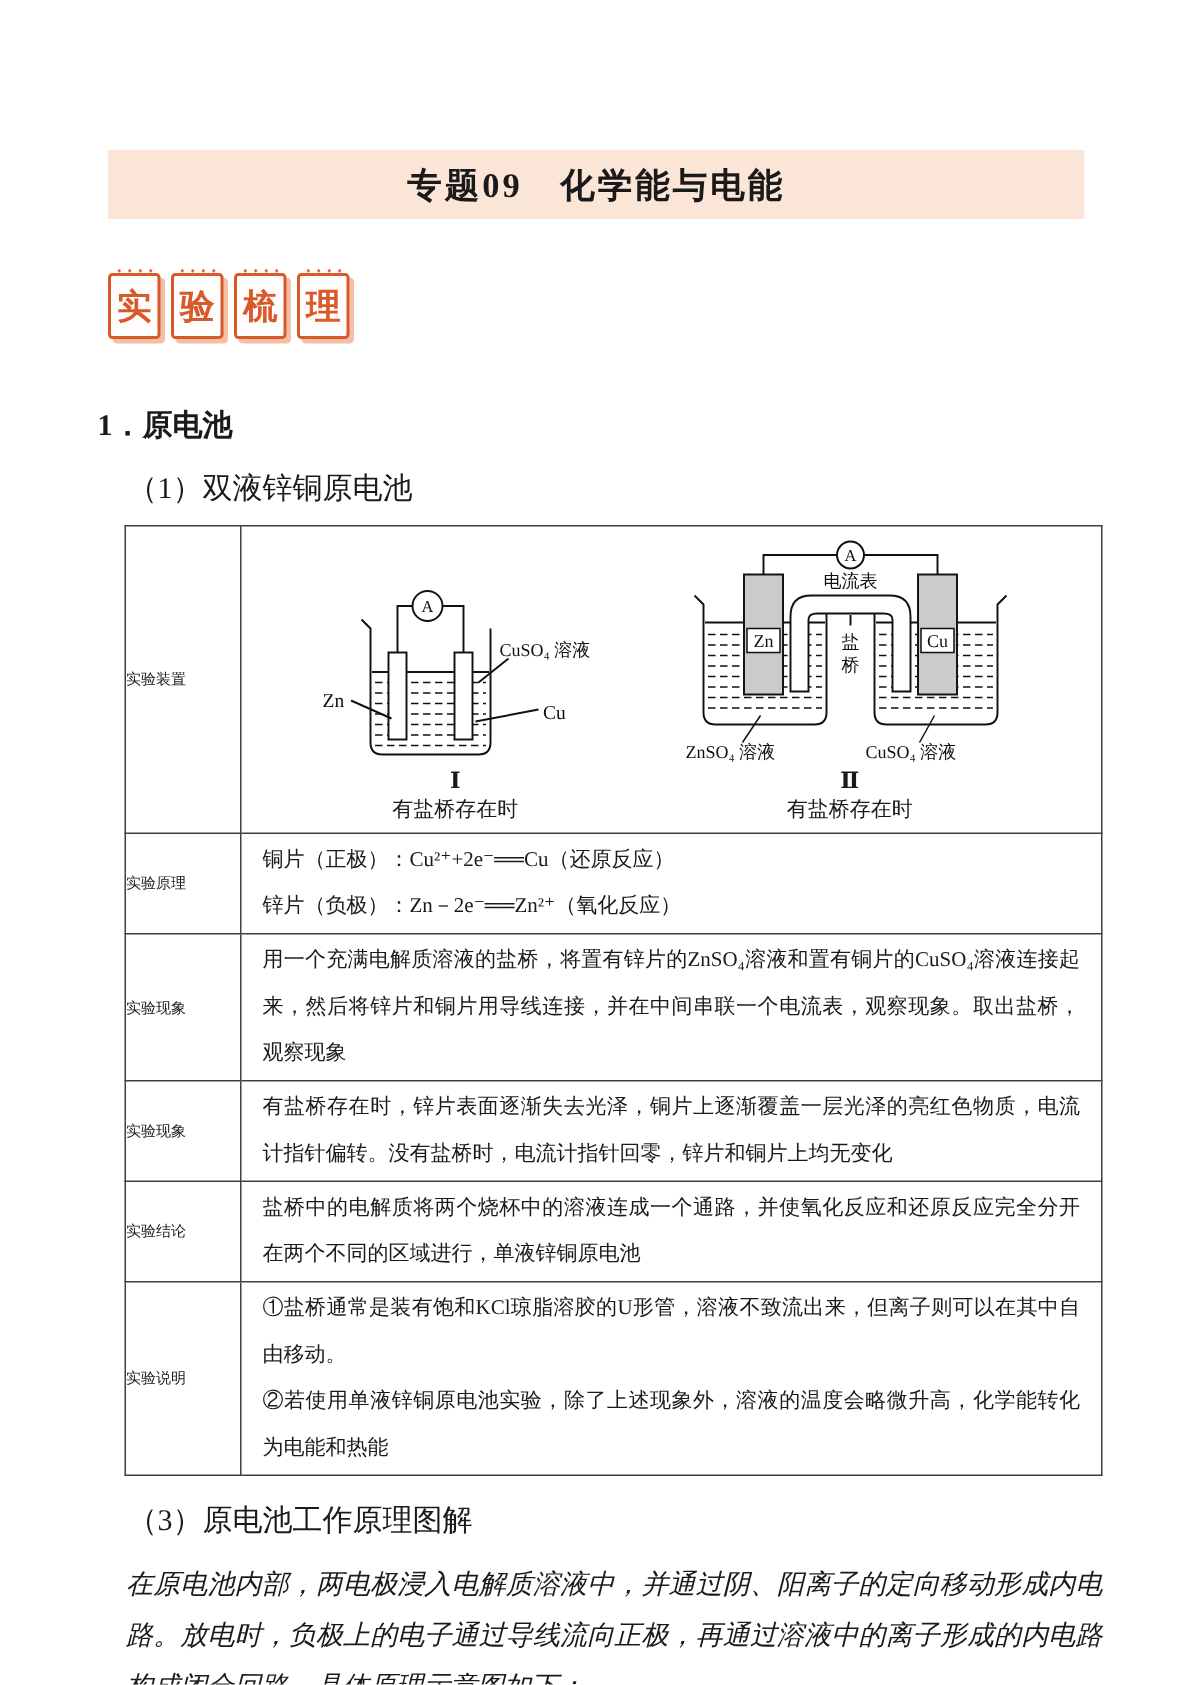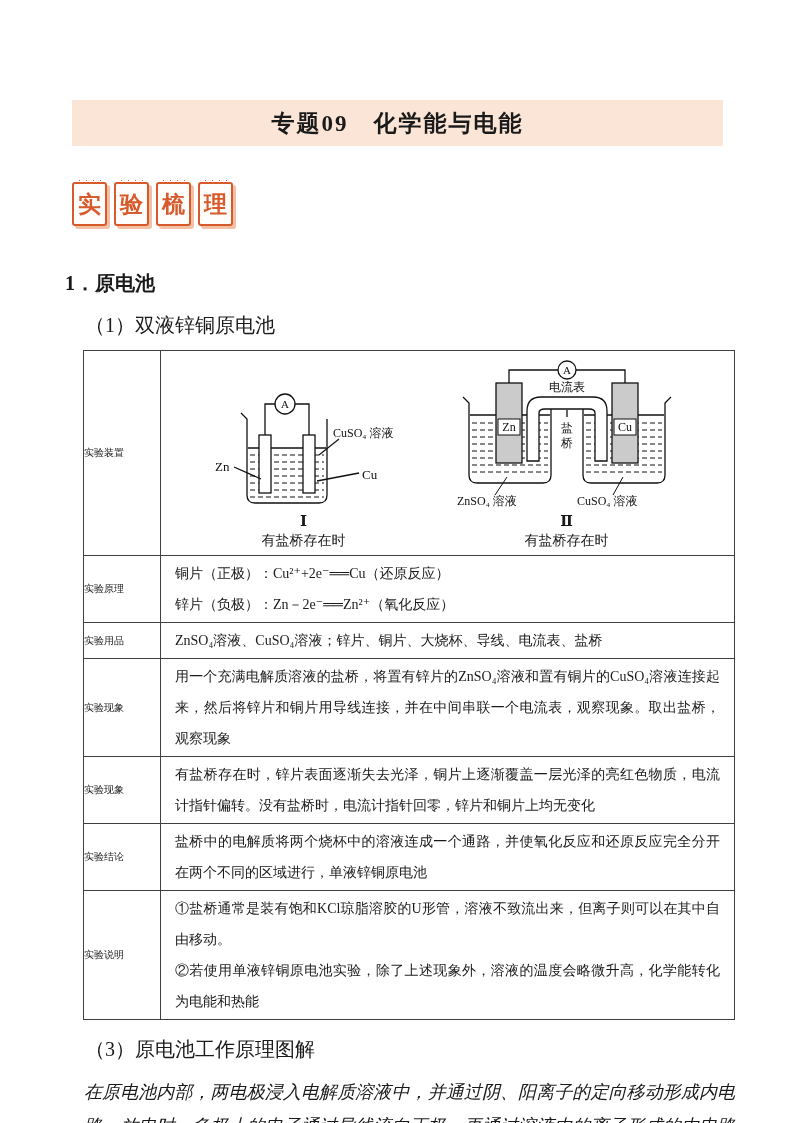--- a/index.html
+++ b/index.html
@@ -168,26 +168,20 @@
       </div>
     </td>
   </tr>
   <tr class="r2">
     <th>实验原理</th>
     <td>
       <p>铜片（正极）：Cu²⁺+2e⁻══Cu（还原反应）</p>
       <p>锌片（负极）：Zn－2e⁻══Zn²⁺（氧化反应）</p>
     </td>
   </tr>
-  <tr class="r3">
-    <th>实验用品</th>
-    <td>
-          <p>ZnSO₄溶液、CuSO₄溶液；锌片、铜片、大烧杯、导线、电流表、盐桥</p>
-        </td>
-  </tr>
   <tr class="r4">
     <th>实验现象</th>
     <td>
           <p>用一个充满电解质溶液的盐桥，将置有锌片的ZnSO₄溶液和置有铜片的CuSO₄溶液连接起来，然后将锌片和铜片用导线连接，并在中间串联一个电流表，观察现象。取出盐桥，观察现象</p>
         </td>
   </tr>
   <tr class="r5">
     <th>实验现象</th>
     <td>
           <p>有盐桥存在时，锌片表面逐渐失去光泽，铜片上逐渐覆盖一层光泽的亮红色物质，电流计指针偏转。没有盐桥时，电流计指针回零，锌片和铜片上均无变化</p>

